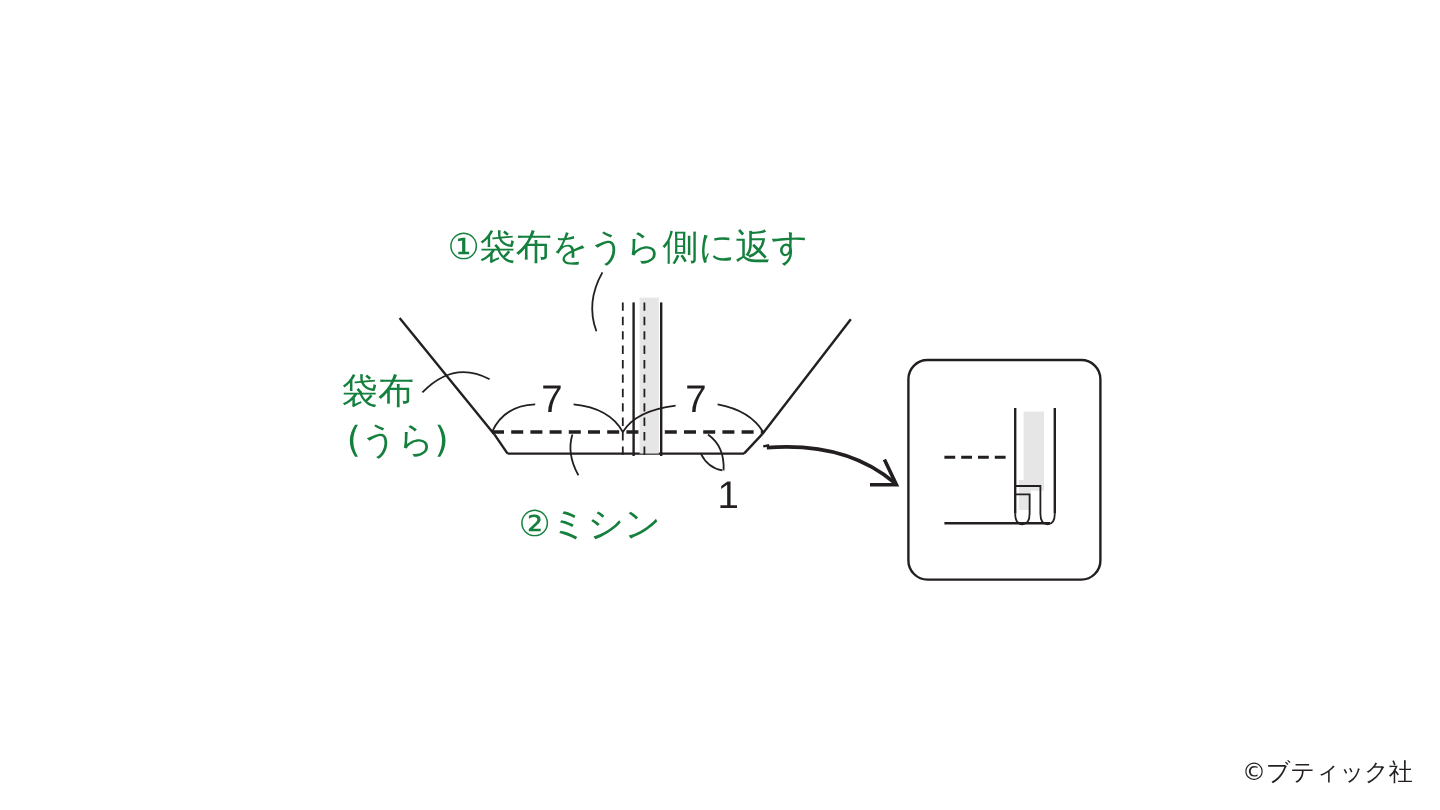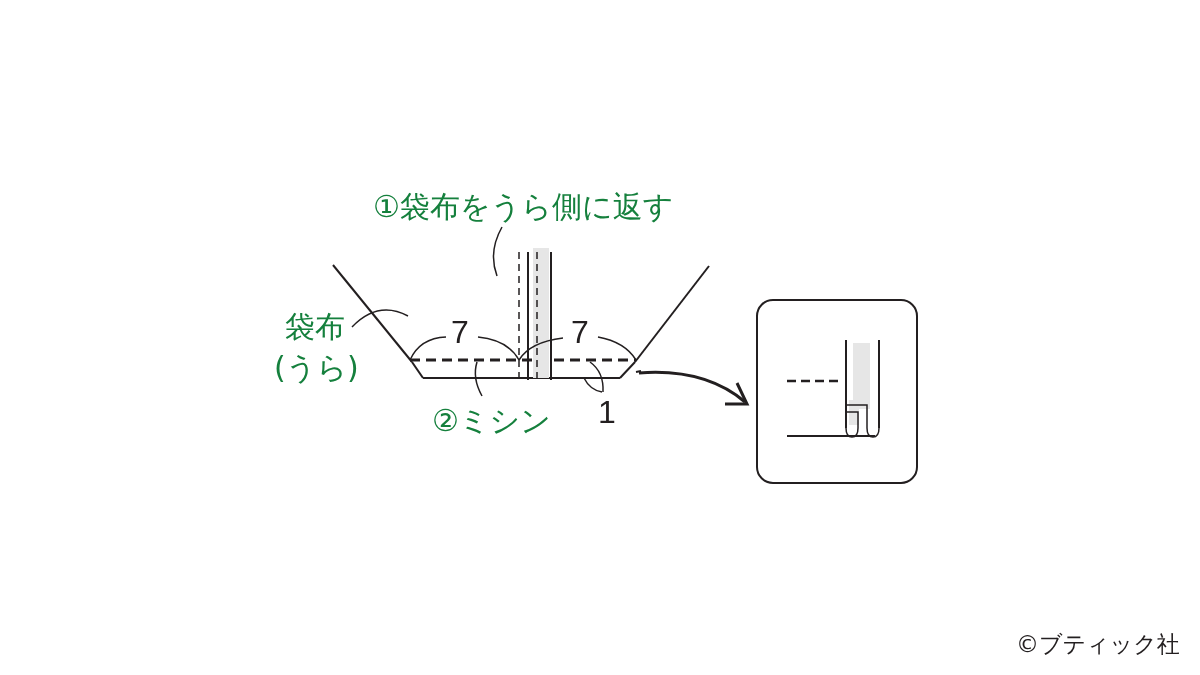--- a/index.html
+++ b/index.html
@@ -1,21 +1,21 @@
 <!DOCTYPE html>
 <html><head>
 <meta charset="utf-8">
 <style>
   html, body { margin: 0; padding: 0; background: #ffffff; }
   body { width: 1200px; height: 675px; position: relative; overflow: hidden;
          font-family: "DejaVu Sans", "Liberation Sans", sans-serif; color: #231f20; }
   svg { position: absolute; left: 0; top: 0; }
   .lbl { position: absolute; font-size: 30px; line-height: 1; white-space: nowrap; color: #15803d; }
   .num { position: absolute; font-family: "Liberation Sans", sans-serif; font-size: 32px; line-height: 1; color: #231f20; }
-  .copy { position: absolute; font-size: 23px; line-height: 1; white-space: nowrap; color: #231f20; }
+  .copy { position: absolute; font-size: 20px; line-height: 1; white-space: nowrap; color: #231f20; margin-left: 19px; }
 </style>
 </head>
 <body>
 
 <svg width="1200" height="675" viewBox="0 0 1200 675">
 
   <line x1="333" y1="265" x2="412" y2="362" stroke="#231f20" stroke-width="2"></line>
 
   <line x1="412" y1="362" x2="423" y2="378" stroke="#231f20" stroke-width="2"></line>
 
@@ -58,18 +58,18 @@
   <line x1="787" y1="381" x2="843" y2="381" stroke="#231f20" stroke-width="2.5" stroke-dasharray="9,5"></line>
   <line x1="846" y1="340" x2="846" y2="428" stroke="#231f20" stroke-width="2"></line>
   <line x1="879" y1="340" x2="879" y2="428" stroke="#231f20" stroke-width="2"></line>
   <path d="M 846 405 L 867 405 L 867 428 Q 867 437 873 437 Q 879 437 879 428" fill="none" stroke="#231f20" stroke-width="1.5"></path>
   <path d="M 846 412 L 858 412 L 858 428 Q 858 437 852 437 Q 846 437 846 428" fill="none" stroke="#231f20" stroke-width="1.5"></path>
   <line x1="787" y1="436" x2="875" y2="436" stroke="#231f20" stroke-width="2"></line>
 </svg>
 
 <div class="lbl" style="left:373px; top:192px;">①袋布をうら側に返す</div>
 <div class="lbl" style="left:285px; top:312px;">袋布</div>
-<div class="lbl" style="left:274px; top:353px;">(うら)</div>
+<div class="lbl" style="left:289px; top:353px;">(うら)</div>
 <div class="num" style="left:451px; top:316px;">7</div>
 <div class="num" style="left:571px; top:316px;">7</div>
-<div class="lbl" style="left:432px; top:406px;">②ミシン</div>
+<div class="lbl" style="left:432px; top:423px;">②ミシン</div>
 <div class="num" style="left:598px; top:396px;">1</div>
 <div class="copy" style="left:1016px; top:633px;">©ブティック社</div>
 
 </body></html>

